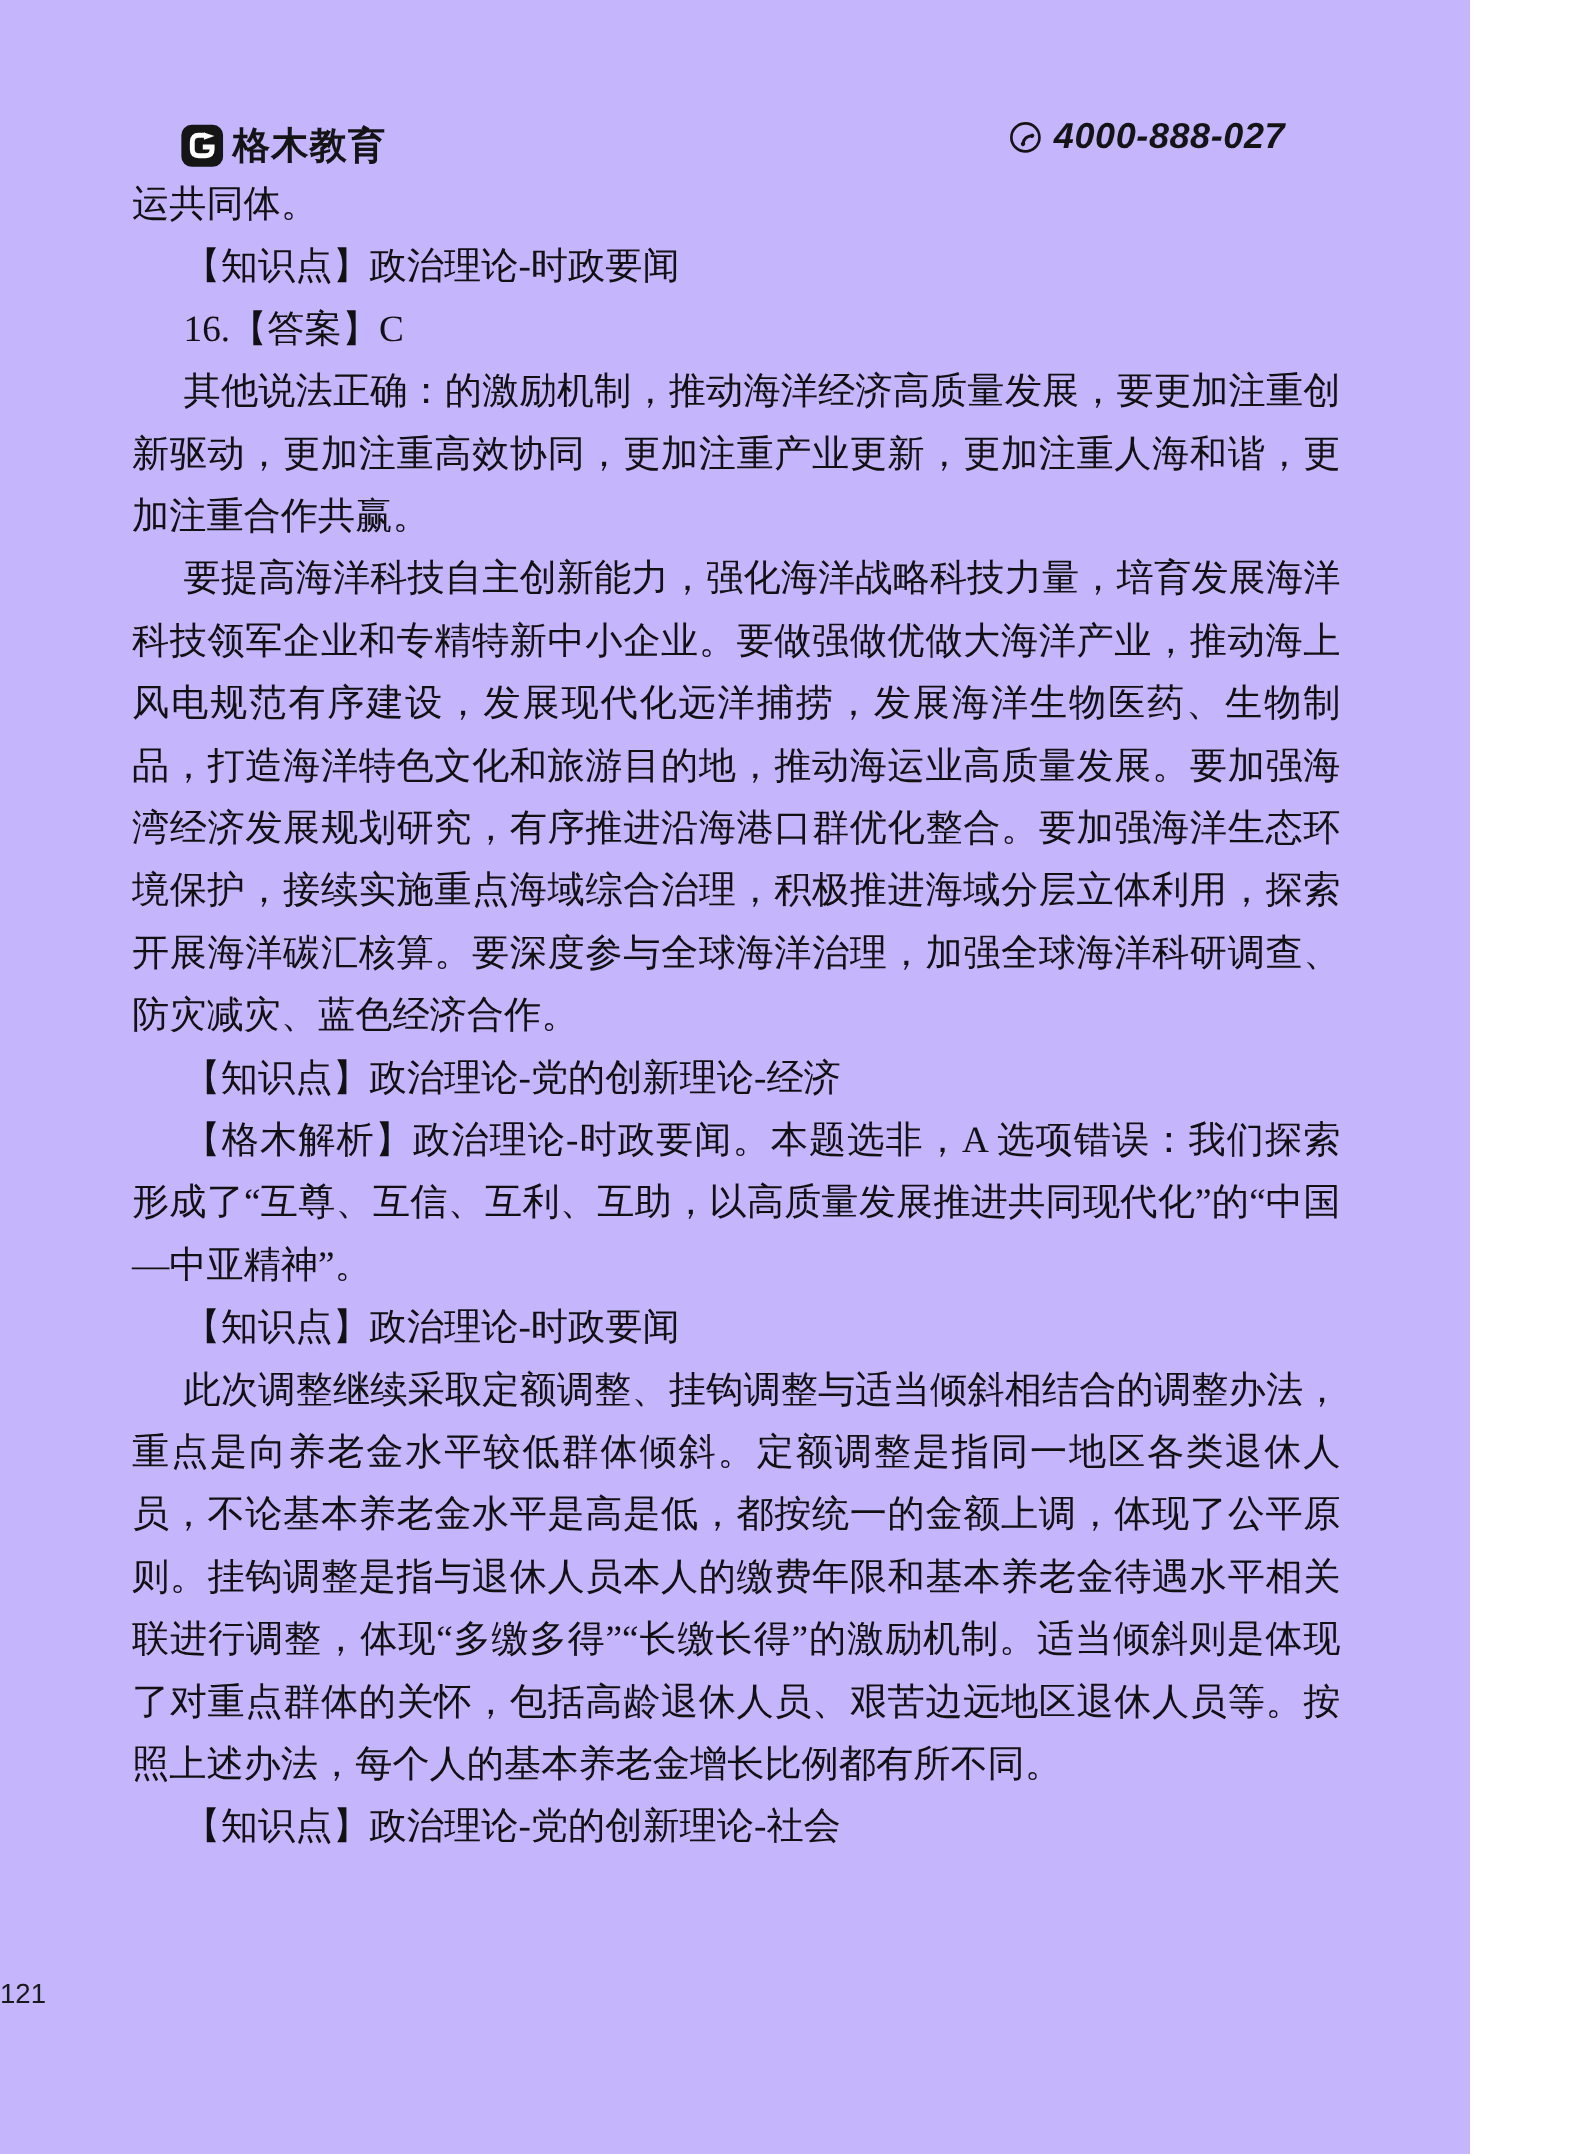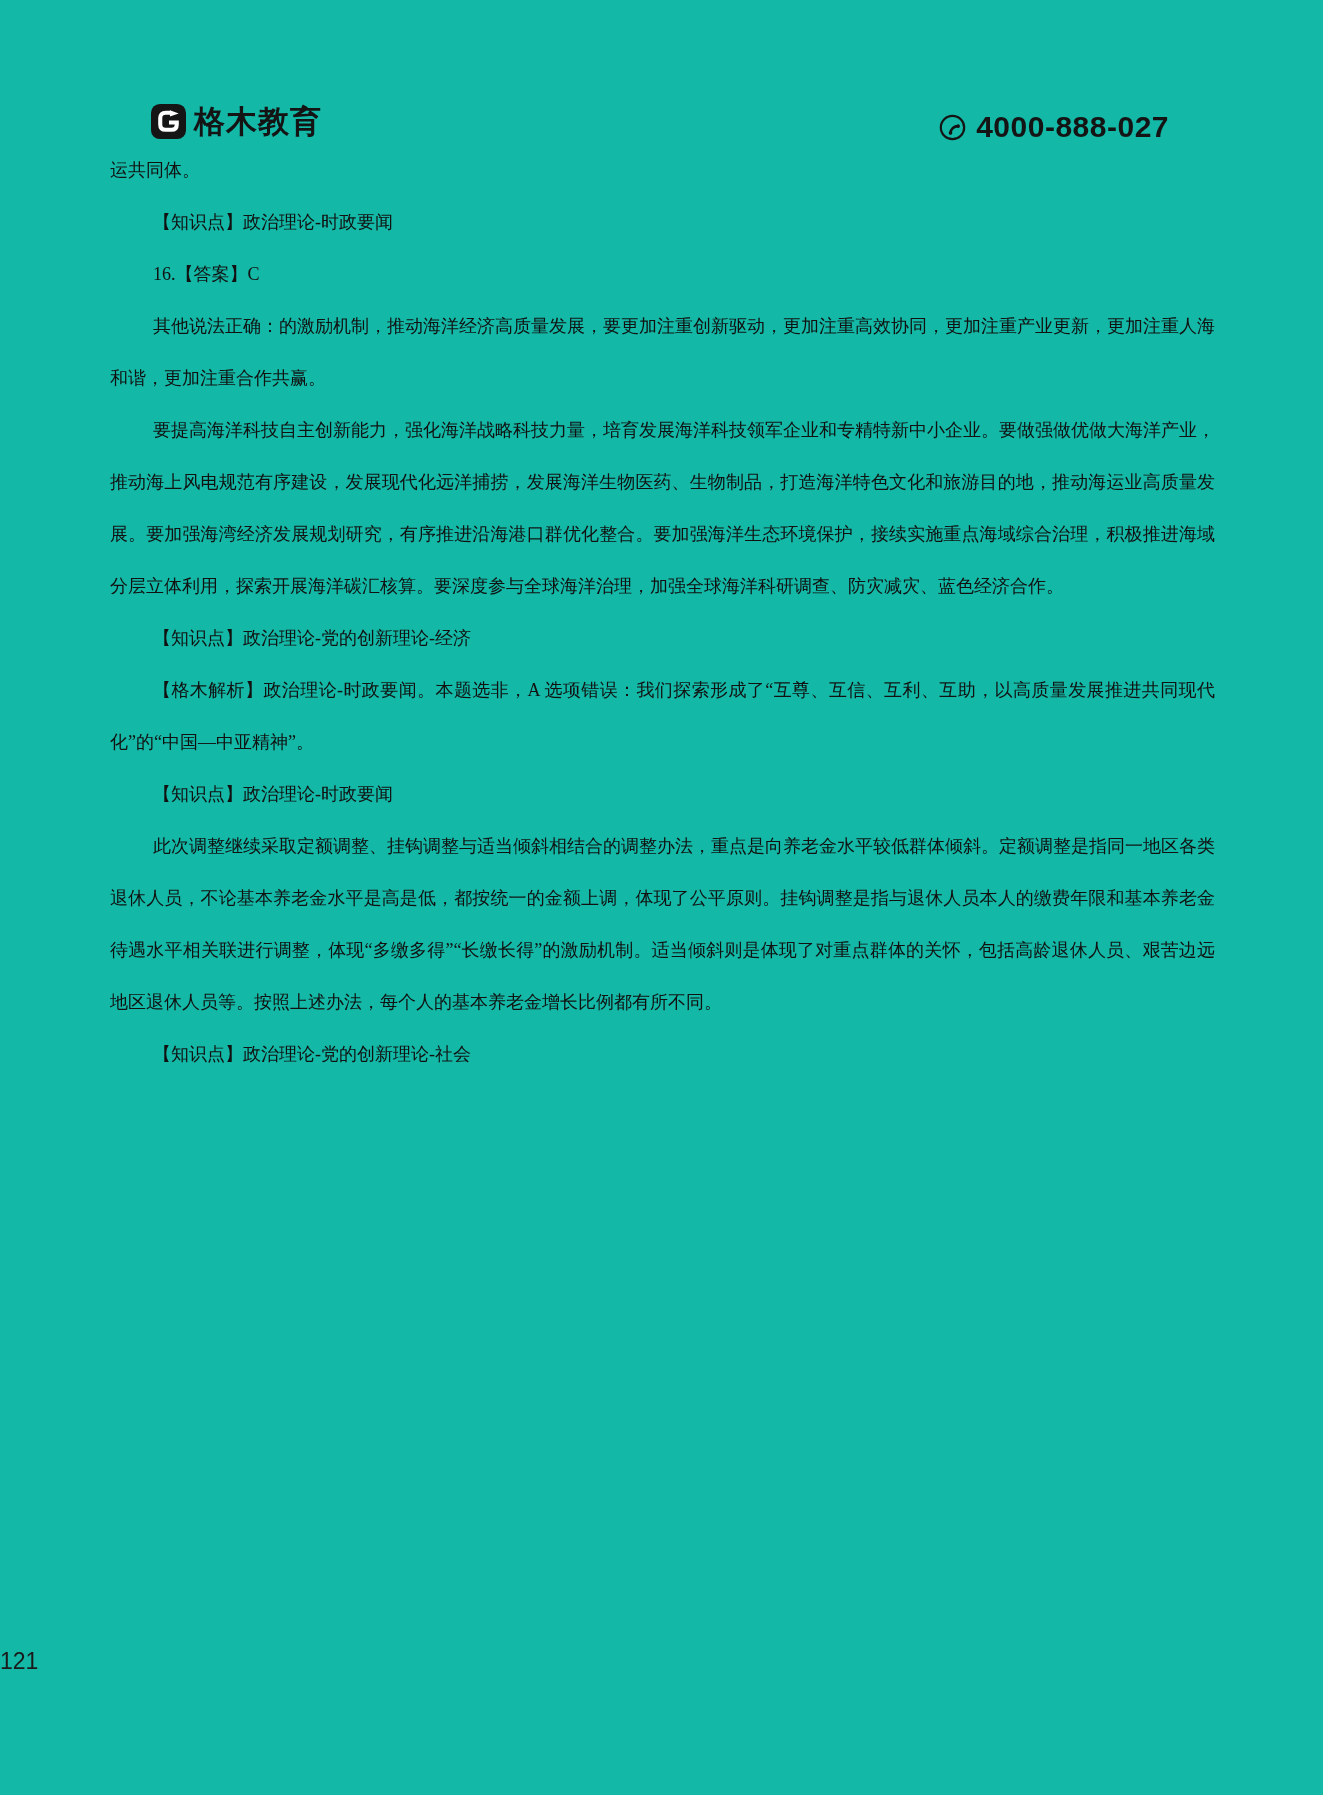--- a/index.html
+++ b/index.html
@@ -2,23 +2,23 @@
 <html><head>
 <meta charset="utf-8">
 <style>
   html, body {
     margin: 0;
     padding: 0;
     background: #ffffff;
   }
   .page {
     position: relative;
-    width: 1323px;
+    width: 1225px;
     height: 1795px;
-    background: #14b8a6;
+    background: #c4b5fd;
     overflow: hidden;
     font-family: "Liberation Serif", "DejaVu Serif", serif;
     color: #111111;
   }
   
   .logo {
     position: absolute;
     left: 151px;
     top: 103px;
     display: flex;
@@ -35,24 +35,25 @@
     font-weight: bold;
     font-size: 31px;
     letter-spacing: 1px;
     color: #141414;
     line-height: 37px;
     white-space: nowrap;
   }
   .phone {
     position: absolute;
     right: 154px;
-    top: 112px;
+    top: 99px;
     display: flex;
     align-items: center;
     gap: 9px;
+    font-style: italic;
   }
   .phone-icon-box {
     width: 29px;
     height: 29px;
     display: block;
   }
   .phone-number {
     font-family: "Liberation Sans", "DejaVu Sans", sans-serif;
     font-weight: bold;
     font-size: 30px;
@@ -63,21 +64,21 @@
   }
   
   .content {
     position: absolute;
     left: 110px;
     right: 108px;
     top: 144px;
   }
   .content p {
     margin: 0;
-    font-size: 18px;
+    font-size: 31px;
     line-height: 52px;
     text-align: justify;
     color: #111111;
   }
   .content p.indent {
     text-indent: 43px;
   }
   
   .footer {
     position: absolute;

